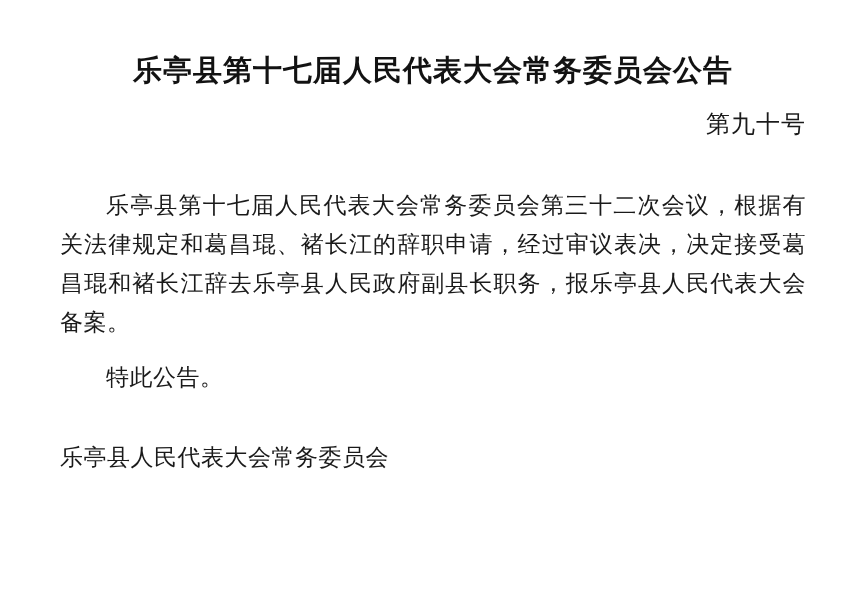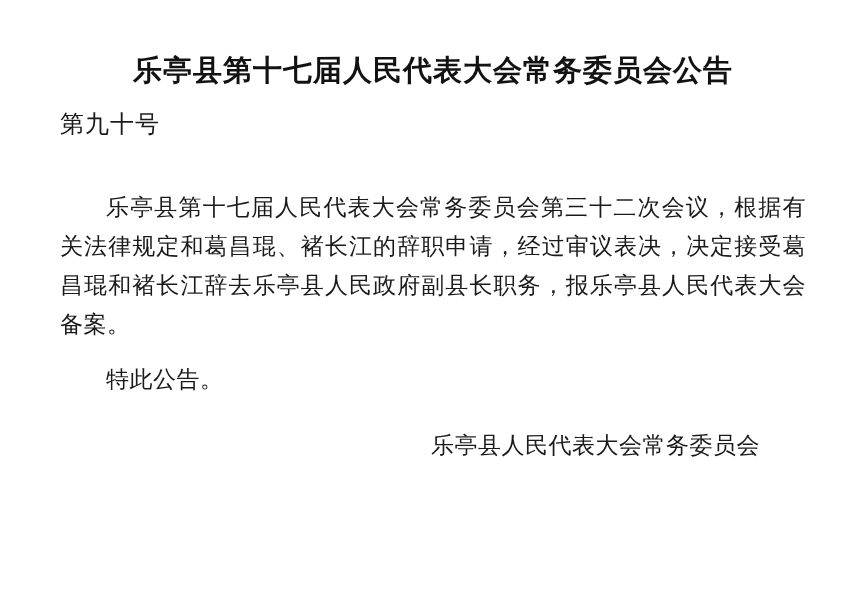--- a/index.html
+++ b/index.html
@@ -26,46 +26,46 @@
     text-align: center;
     font-size: 29px;
     font-weight: bold;
     letter-spacing: 1px;
     line-height: 1.3;
     margin: 0;
     padding-top: 8px;
     color: #121212;
   }
   .doc-number {
-    text-align: left;
+    text-align: right;
     font-size: 24px;
     font-weight: normal;
     margin: 18px 0 0 0;
     letter-spacing: 1px;
     color: #1a1a1a;
   }
   .body-block {
     margin-top: 48px;
   }
   p.para {
     font-size: 23px;
     line-height: 39px;
     margin: 0 0 16px 0;
     text-align: justify;
     text-justify: inter-ideograph;
     text-indent: 2em;
     letter-spacing: 0.5px;
     color: #1a1a1a;
+    font-family: Liberation Mono, monospace;
   }
   p.para.last-para {
     margin-bottom: 16px;
   }
   .signature-block {
-    margin-top: 26px;
-    text-align: right;
+    margin-top: 38px;
     padding-right: 46px;
   }
   .sig-org {
     font-size: 23px;
     line-height: 40px;
     letter-spacing: 0.5px;
     color: #1a1a1a;
   }
   .sig-date {
     font-size: 23px;

